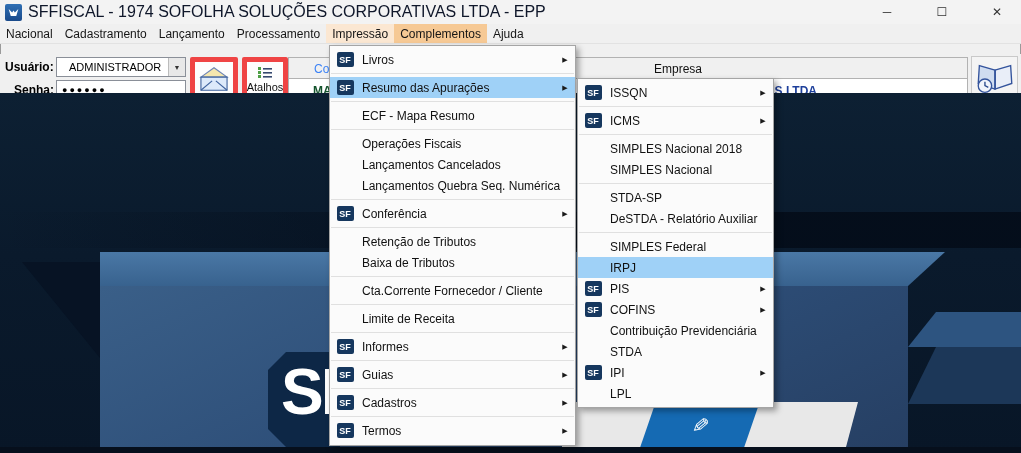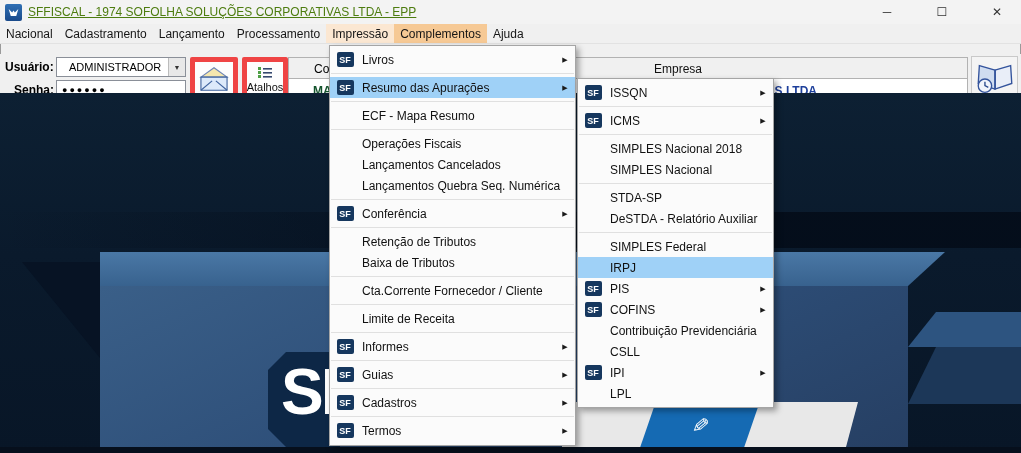--- a/index.html
+++ b/index.html
@@ -6,21 +6,21 @@
   body { background:#444; font-family:"Liberation Sans", sans-serif; }
   .stage{ position:relative; width:1021px; height:453px; background:#f0f0f0; overflow:hidden;
           box-shadow: inset 0 0 0 1px #9a9a9a; }
 
   
   .titlebar{ position:absolute; left:0; top:0; width:100%; height:24px; background:#f3f3f3;
              display:flex; align-items:center; }
   .appicon{ width:17px; height:17px; margin:0 6px 0 5px; border-radius:2px;
             background:linear-gradient(180deg,#2f6fb4,#1a4a8a);
             display:flex; align-items:center; justify-content:center; }
-  .title{ font-size:12px; color:#4d7c0f; white-space:nowrap;text-decoration:underline; }
+  .title{ font-size:16px; color:#0f172a; white-space:nowrap; }
   .winbtns{ margin-left:auto; display:flex; height:100%; }
   .wb{ width:44px; height:100%; display:flex; align-items:center; justify-content:center;
        font-size:12px; color:#333; margin-left:11px; cursor:default; }
   .wb.close{ margin-right:2px; }
 
   
   .menubar{ position:absolute; left:0; top:24px; width:100%; height:20px; background:#f0f0f0;
             display:flex; font-size:12px; color:#161616; border-bottom:1px solid #e2e2e2; }
   .mb{ padding:3px 6px 0 6px; height:100%; }
   .mb.open{ background:#fbe7d2; }
@@ -40,21 +40,21 @@
   .btn-mail{ left:190px; width:48px; }
   .btn-short{ left:242px; width:46px; font-size:11px; color:#111; }
   .btn-short svg{ margin-bottom:3px; }
 
   
   .hdr{ position:absolute; left:288px; top:3px; width:680px; height:45px;
         border:1px solid #b2b2b2; background:#fff; }
   .hdr .row1{ position:absolute; left:0; top:0; width:100%; height:21px; background:#f0f0f0;
               border-bottom:1px solid #b2b2b2; }
   .hdr .vdiv{ position:absolute; left:98px; top:0; width:1px; height:100%; background:#c6c6c6; }
-  .hdr .co{ position:absolute; left:25px; top:4px; font-size:12px; color:#000000; }
+  .hdr .co{ position:absolute; left:25px; top:4px; font-size:12px; color:#3b82f6; }
   .hdr .empresa{ position:absolute; left:389px; top:4px; transform:translateX(-50%); font-size:12px; color:#111; }
   .hdr .ma{ position:absolute; left:24px; top:26px; font-size:12px; font-weight:bold; color:#14532d; }
   .hdr .company{ position:absolute; right:150px; top:26px; font-size:12px; font-weight:bold; color:#1d3f9b; }
   .btn-book{ position:absolute; left:971px; top:2px; width:47px; height:46px; background:#f4f4f4;
              border:1px solid #c9c9c9; display:flex; align-items:center; justify-content:center; }
 
   
   .mdi{ position:absolute; left:0; top:93px; width:1021px; height:360px;
         background:linear-gradient(180deg,#0d2033 0%, #0a1a2c 45%, #081627 100%); }
   .mdi > div{ position:absolute; }
@@ -343,21 +343,21 @@
         </span>
       <span class="ml">COFINS</span>
       <span class="ma">▶</span>
     </div>
     <div class="mi">
       <span class="gut"></span>
       <span class="ml">Contribuição Previdenciária</span>
     </div>
     <div class="mi">
       <span class="gut"></span>
-      <span class="ml">CSLL</span>
+      <span class="ml">STDA</span>
     </div>
     <div class="mi">
       <span class="gut">
           <span class="sfb">SF</span>
         </span>
       <span class="ml">IPI</span>
       <span class="ma">▶</span>
     </div>
     <div class="mi">
       <span class="gut"></span>

